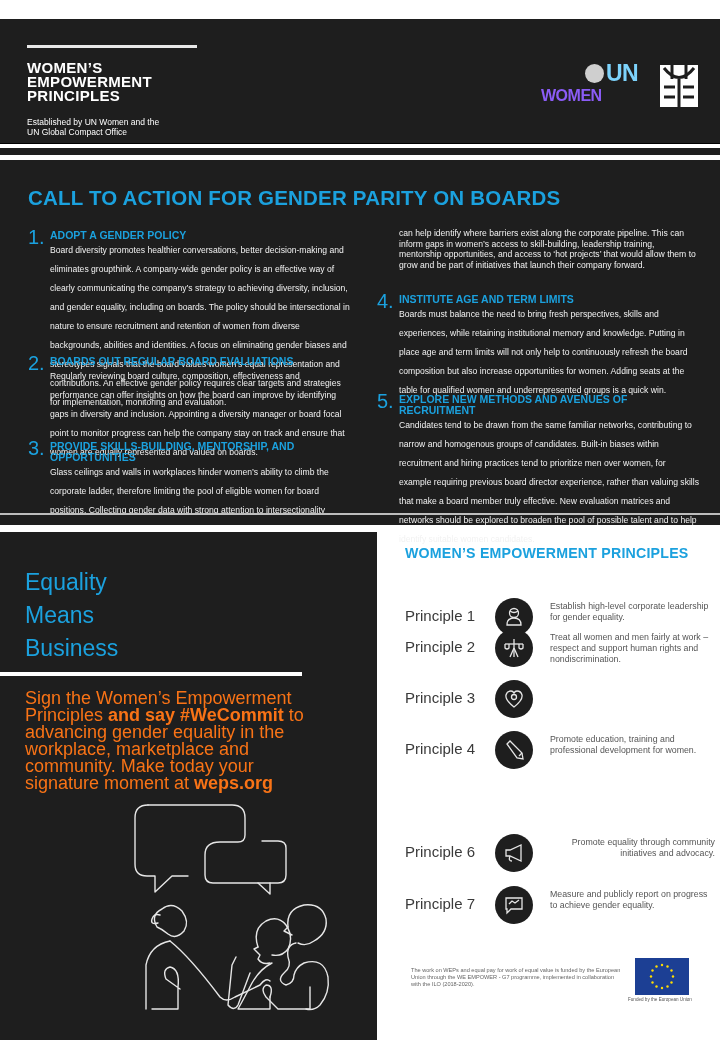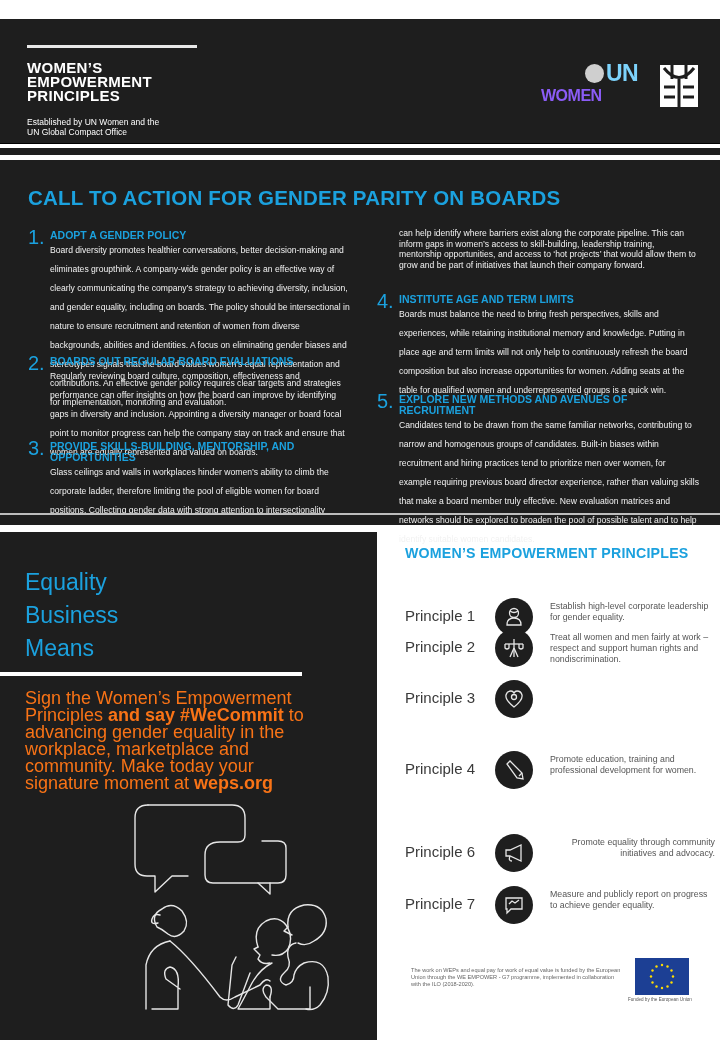--- a/index.html
+++ b/index.html
@@ -119,22 +119,22 @@
     <div class="ttl" style="width:240px;">EXPLORE NEW METHODS AND AVENUES OF RECRUITMENT</div>
     <div class="body">Candidates tend to be drawn from the same familiar networks, contributing to narrow and homogenous groups of candidates. Built-in biases within recruitment and hiring practices tend to prioritize men over women, for example requiring previous board director experience, rather than valuing skills that make a board member truly effective. New evaluation matrices and networks should be explored to broaden the pool of possible talent and to help identify suitable women candidates.</div>
   </div>
 </div>
 
 <div id="sep2"></div>
 
 <div id="panel" class="dark">
   <div class="big">
     <div>Equality</div>
+    <div>Means</div>
     <div>Business</div>
-    <div>Means</div>
   </div>
   <div class="rule"></div>
   <div class="sign"><span>Sign the Women’s Empowerment Principles </span><b>and say #WeCommit</b><span> to advancing gender equality in the workplace, marketplace and community. Make today your signature moment at </span><b>weps.org</b></div>
 
   <svg id="illus" viewBox="0 0 240 220" fill="none" stroke="#e6e6e6" stroke-width="1.4" stroke-linecap="round" stroke-linejoin="round">
 
     <path d="M38 8 H122 Q135 8 135 21 V38 Q135 45 128 45 H110 Q95 45 95 58 V78 Q95 86 103 86 H168 Q176 86 176 78 V51 Q176 44 168 44 H152"></path>
     <path d="M38 8 Q25 8 25 21 V67 Q25 79 37 79 H45 L45 95 L62 79 H78"></path>
 
     <path d="M148 86 L160 97 V86"></path>
@@ -189,21 +189,21 @@
   <div class="prow" style="top:160px;">
     <span class="plabel">Principle 3</span>
     <span class="picon">
       <svg width="24" height="24" viewBox="0 0 24 24" fill="none" stroke="#e6e6e6" stroke-width="1.3">
           <path d="M12 20 Q3 13 4 8 Q5 4 9 4 Q11 4 12 6 Q13 4 15 4 Q19 4 20 8 Q21 13 12 20 Z"></path>
           <circle cx="12" cy="10" r="2.5"></circle>
         </svg>
     </span>
   </div>
 
-  <div class="prow" style="top:211px;margin-top:20px;">
+  <div class="prow" style="top:211px;">
     <span class="plabel">Principle 4</span>
     <span class="picon">
       <svg width="24" height="24" viewBox="0 0 24 24" fill="none" stroke="#e6e6e6" stroke-width="1.3">
           <path d="M5 6 L8 3 L20 15 L21 21 L15 20 Z"></path>
           <path d="M17 18 L20 15"></path>
         </svg>
     </span>
     <span class="ptext">Promote education, training and professional development for women.</span>
   </div>
 

